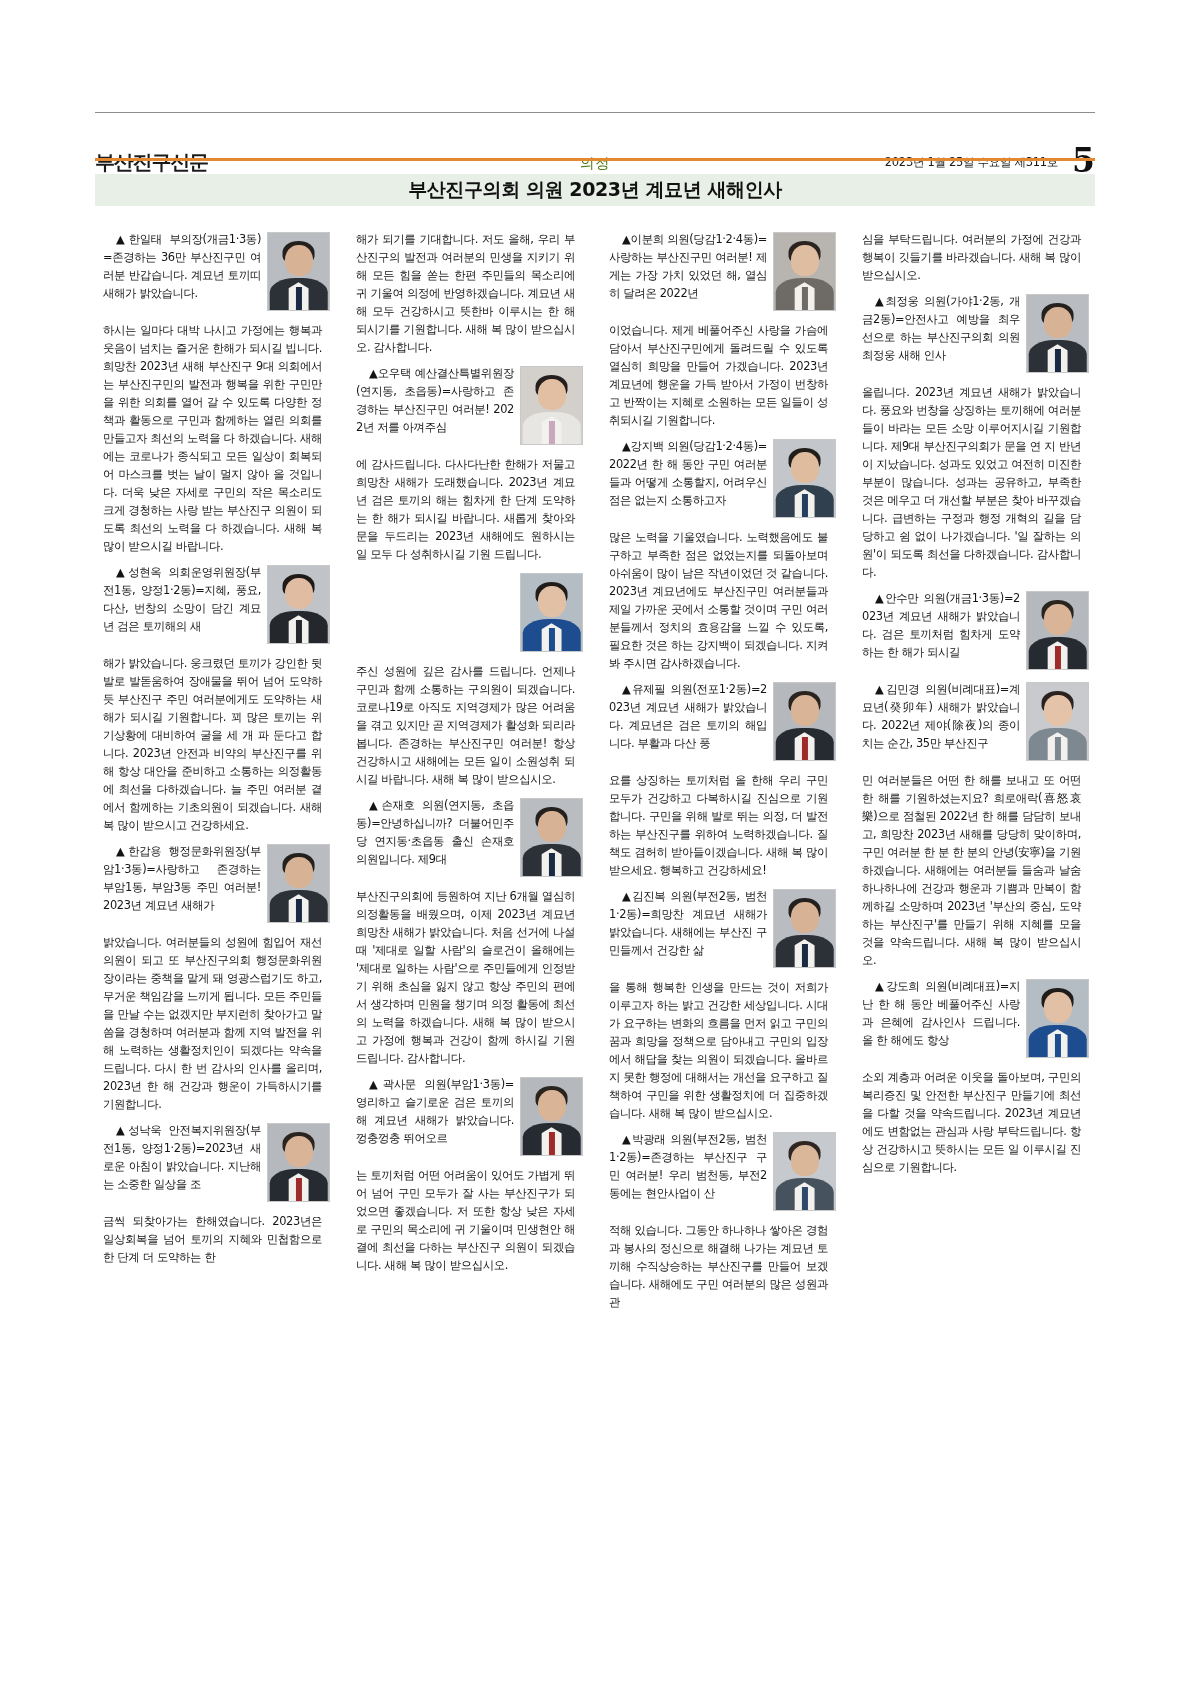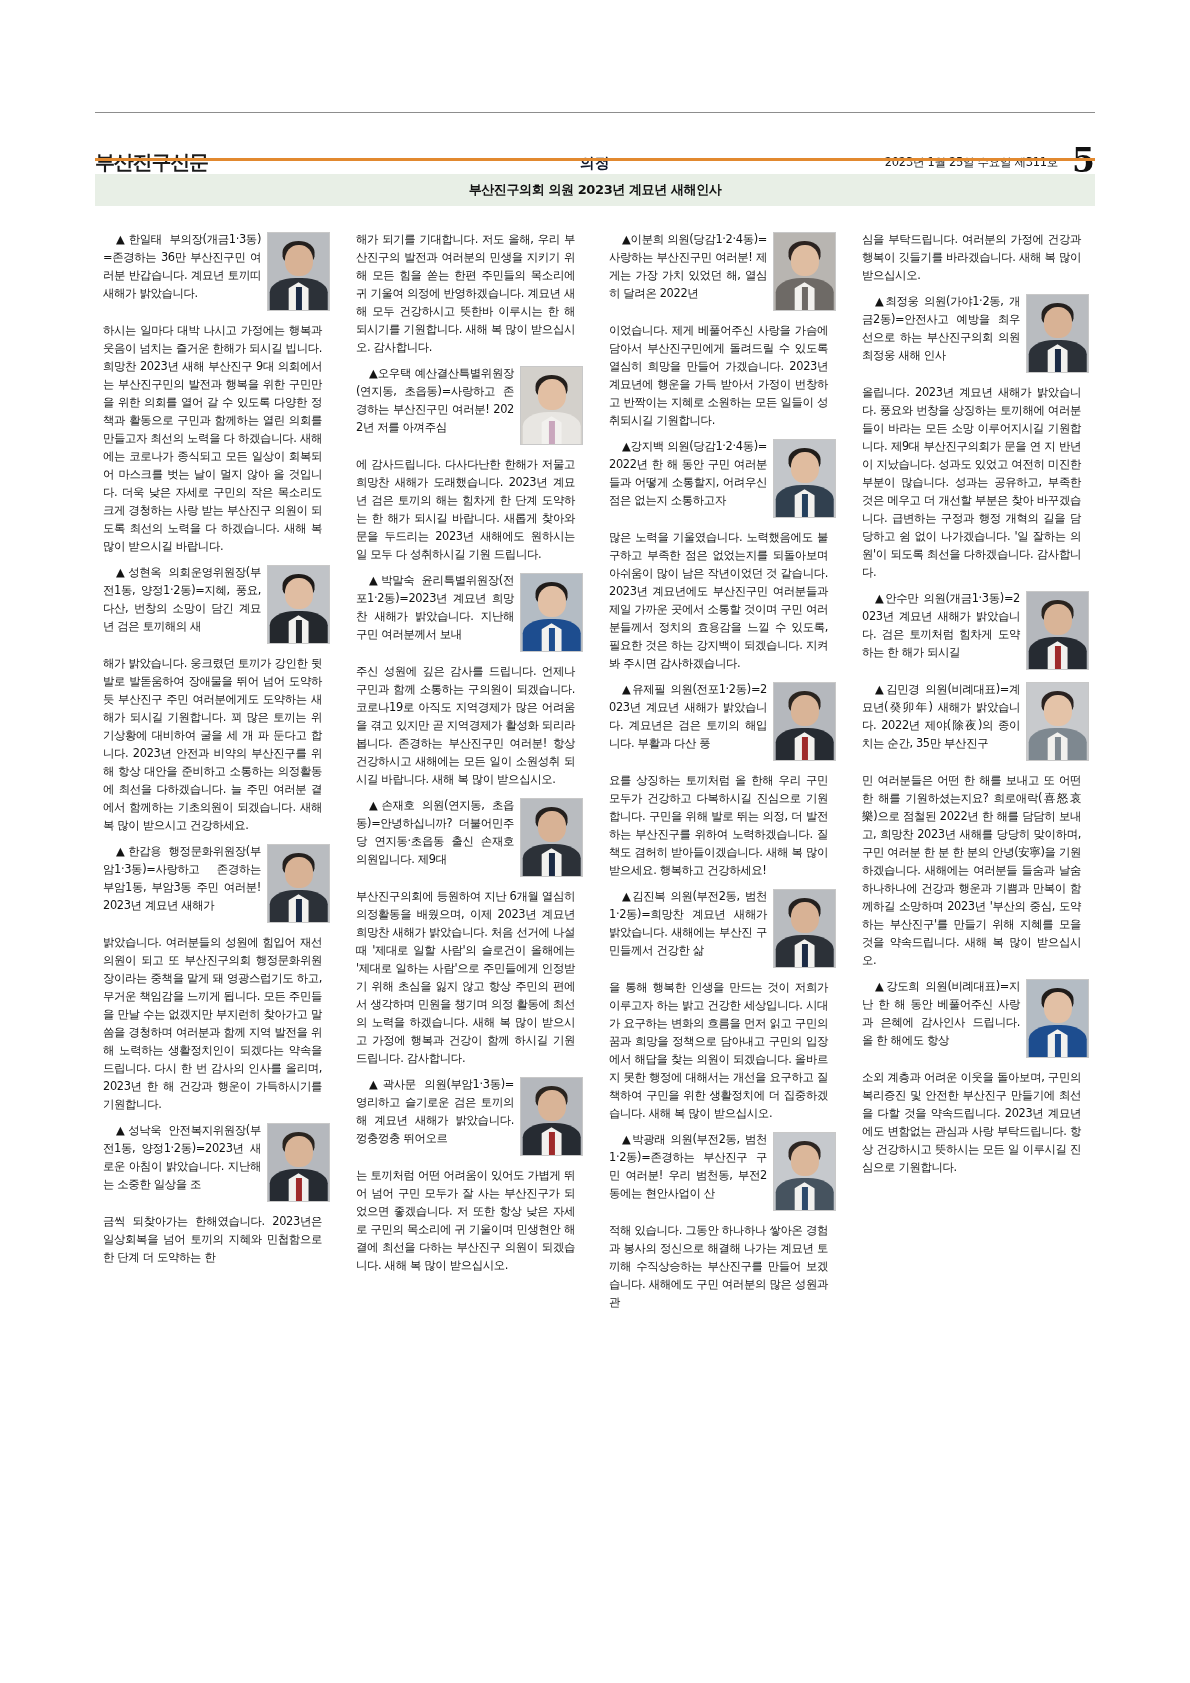--- a/index.html
+++ b/index.html
@@ -44,23 +44,23 @@
     line-height: 1;
     padding-bottom: 2px;
   }
   .masthead-section {
     position: absolute;
     left: 50%;
     transform: translateX(-50%);
     bottom: 3px;
     font-family: "DejaVu Sans", sans-serif;
     font-size: 14.5px;
-    font-weight: 700;
+    font-weight: 400;
     letter-spacing: 0.5px;
-    color: #0f172a;
+    color: #4d7c0f;
   }
   .masthead-right {
     display: flex;
     align-items: flex-end;
     gap: 14px;
   }
   .masthead-date {
     font-family: "DejaVu Sans", sans-serif;
     font-size: 11.5px;
     color: #1a1a1a;
@@ -91,21 +91,21 @@
     top: 174px;
     width: 1000px;
     height: 32px;
     background: #e8efe6;
     display: flex;
     align-items: center;
     justify-content: center;
   }
   .banner-title {
     font-family: "DejaVu Sans", sans-serif;
-    font-size: 13px;
+    font-size: 19px;
     font-weight: bold;
     letter-spacing: -0.4px;
     color: #111111;
   }
 
   
   .columns {
     position: absolute;
     left: 95px;
     top: 222px;
@@ -293,21 +293,20 @@
         </div>
         <div class="art">
           <div class="photo">
             <div class="ph-bg" style="background:#b4bcc4"></div>
             <div class="ph-body" style="background:#1d4d8f"></div>
             <div class="ph-shirt"></div>
             <div class="ph-tie" style="background:#1d4d8f"></div>
             <div class="ph-hair" style="background:#201c1a"></div>
             <div class="ph-head" style="background:#e2c0a5"></div>
           </div>
-          <p class="lead">▲박말숙 윤리특별위원장(전포1·2동)=2023년 계묘년 희망찬 새해가 밝았습니다. 지난해 구민 여러분께서 보내</p>
           <div class="clearer"></div>
           <p class="cont">주신 성원에 깊은 감사를 드립니다. 언제나 구민과 함께 소통하는 구의원이 되겠습니다. 코로나19로 아직도 지역경제가 많은 어려움을 겪고 있지만 곧 지역경제가 활성화 되리라 봅니다. 존경하는 부산진구민 여러분! 항상 건강하시고 새해에는 모든 일이 소원성취 되시길 바랍니다. 새해 복 많이 받으십시오.</p>
         </div>
         <div class="art">
           <div class="photo">
             <div class="ph-bg" style="background:#b9bcc0"></div>
             <div class="ph-body" style="background:#2c3138"></div>
             <div class="ph-shirt"></div>
             <div class="ph-tie" style="background:#1b2a44"></div>
             <div class="ph-hair" style="background:#24201e"></div>

